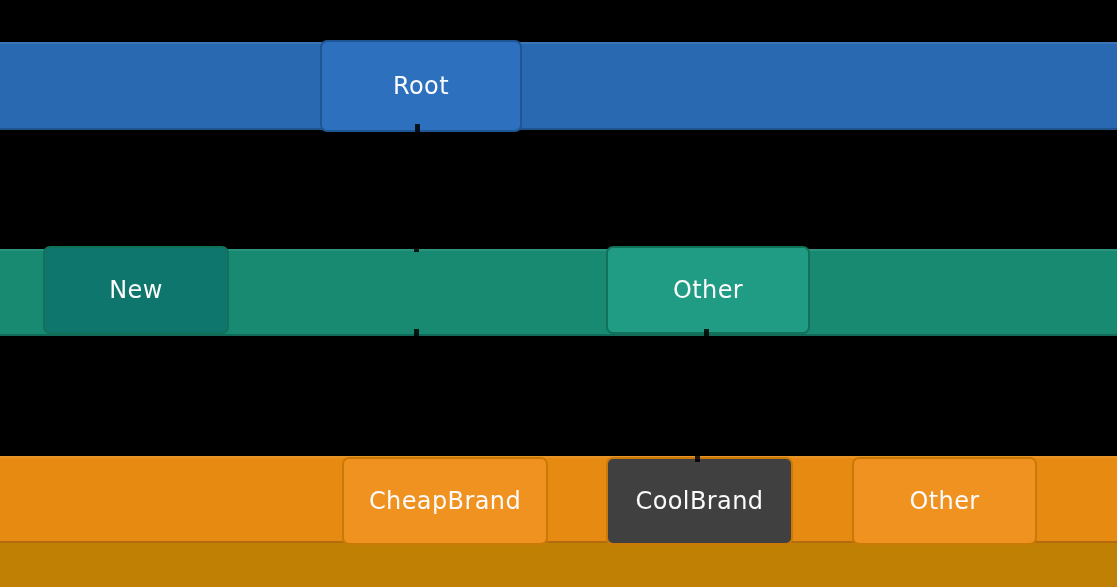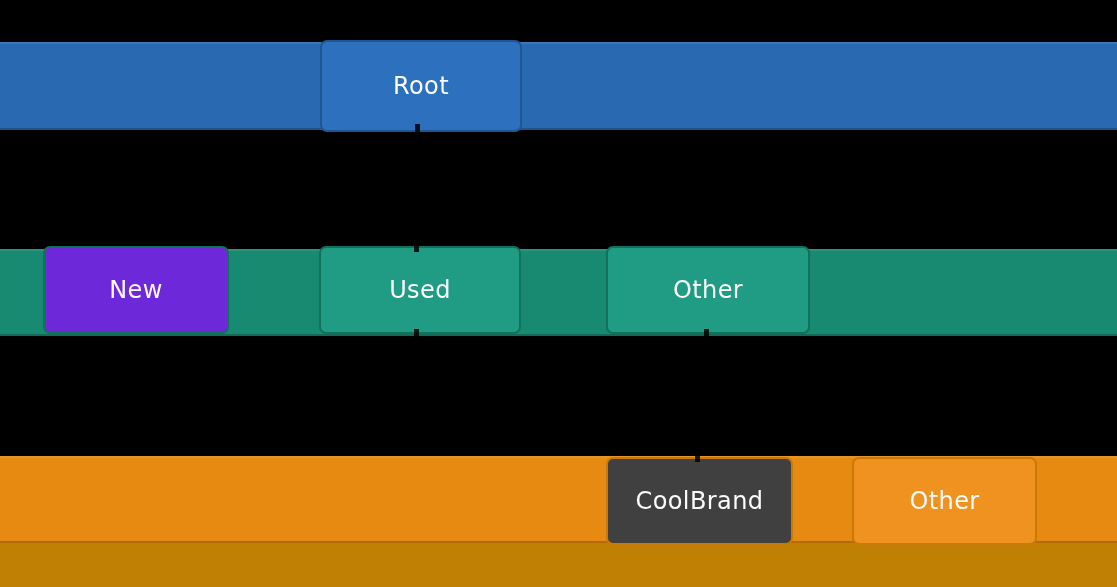--- a/index.html
+++ b/index.html
@@ -42,30 +42,30 @@
 </head>
 <body>
 
 <div class="canvas" style="width: 1117px; height: 587px; background: rgb(0, 0, 0);">
     <div class="band" style="top: 543px; height: 44px; background: rgb(192, 128, 4); box-shadow: none;"></div>
     <div class="band" style="top: 42px; height: 88px; background: rgb(41, 105, 178);"></div>
     <div class="node" style="left: 320px; width: 202px; top: 40px; height: 92px; background: rgb(45, 112, 189); border-color: rgb(30, 85, 147);">
       <span style="color: rgb(251, 251, 251);">Root</span>
     </div>
     <div class="band" style="top: 249px; height: 87px; background: rgb(24, 138, 114);"></div>
-    <div class="node" style="left: 43px; width: 186px; top: 246px; height: 88px; background: #6d28d9; border-color: rgb(18, 114, 89);">
+    <div class="node" style="left: 43px; width: 186px; top: 246px; height: 88px; background: #0f766e; border-color: rgb(18, 114, 89);">
       <span style="color: rgb(251, 251, 251);">New</span>
-    </div>
-    <div class="node" style="left: 319px; width: 202px; top: 246px; height: 88px; background: rgb(31, 156, 131); border-color: rgb(18, 114, 89);">
-      <span style="color: rgb(251, 251, 251);">Used</span>
     </div>
     <div class="node" style="left: 606px; width: 204px; top: 246px; height: 88px; background: rgb(31, 156, 131); border-color: rgb(18, 114, 89);">
       <span style="color: rgb(251, 251, 251);">Other</span>
     </div>
     <div class="band" style="top: 456px; height: 87px; background: rgb(231, 138, 17);"></div>
+    <div class="node" style="left: 342px; width: 206px; top: 457px; height: 88px; background: rgb(240, 146, 31); border-color: rgb(201, 121, 8);">
+      <span style="color: rgb(251, 251, 251);">CheapBrand</span>
+    </div>
     <div class="node" style="left: 606px; width: 187px; top: 457px; height: 88px; background: #404040; border-color: rgb(201, 121, 8);">
       <span style="color: rgb(251, 251, 251);">CoolBrand</span>
     </div>
     <div class="node" style="left: 852px; width: 185px; top: 457px; height: 88px; background: rgb(240, 146, 31); border-color: rgb(201, 121, 8);">
       <span style="color: rgb(251, 251, 251);">Other</span>
     </div>
     <div class="tick" style="left: 415px; top: 124px; height: 12px;"></div>
     <div class="tick" style="left: 414px; top: 242px; height: 10px;"></div>
     <div class="tick" style="left: 414px; top: 329px; height: 11px;"></div>
     <div class="tick" style="left: 704px; top: 329px; height: 11px;"></div>

